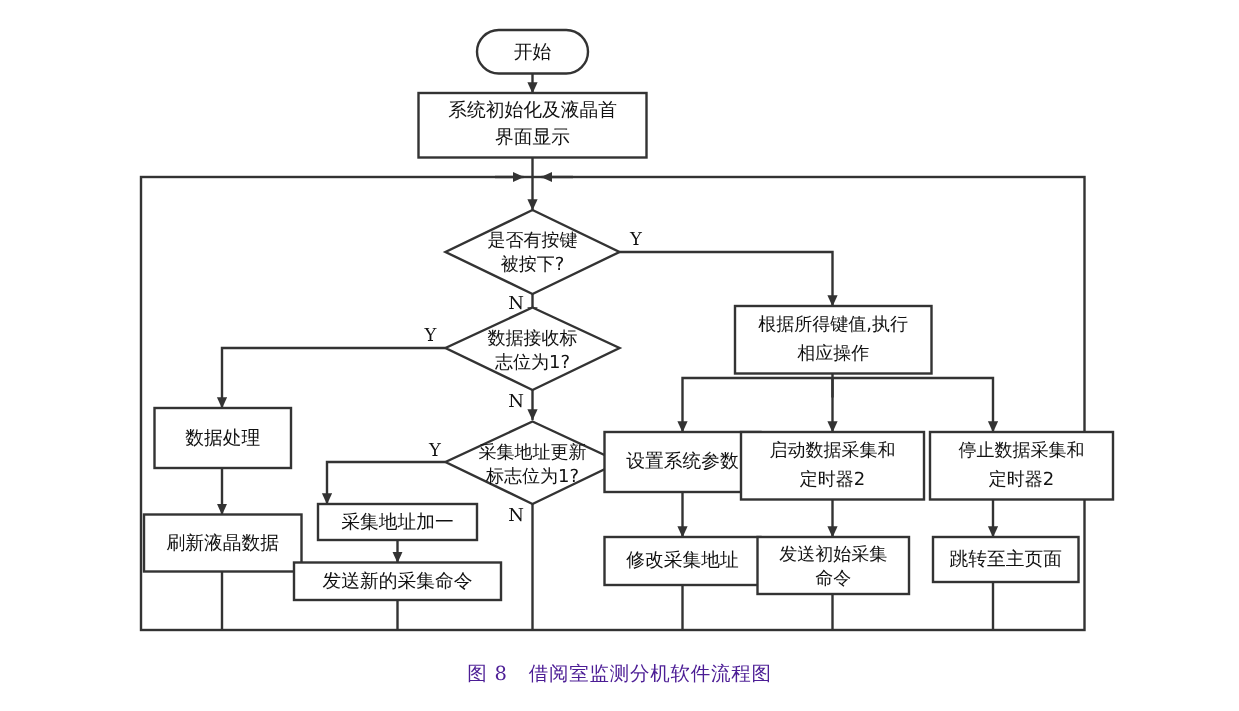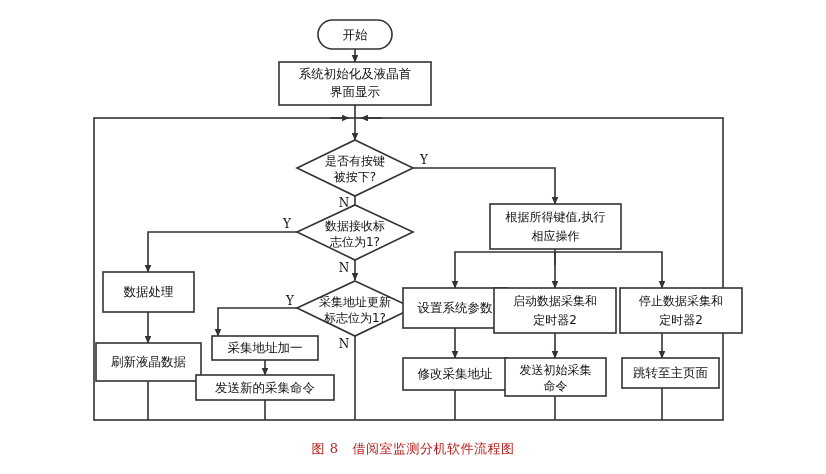--- a/index.html
+++ b/index.html
@@ -70,21 +70,21 @@
     dominant-baseline: middle;
   }
   .caption {
     position: absolute;
     left: 0;
     top: 440px;
     width: 826px;
     text-align: center;
     font-family: "DejaVu Serif", "Liberation Serif", serif;
     font-size: 13px;
-    color: #b91c1c;
+    color: #4c1d95;
     letter-spacing: 0.5px;
   }
   .caption .cap-num { margin-right: 14px; }
 </style>
 </head>
 <body>
 
 <div id="root">
 
   <svg id="flow" viewBox="0 0 826 474">

